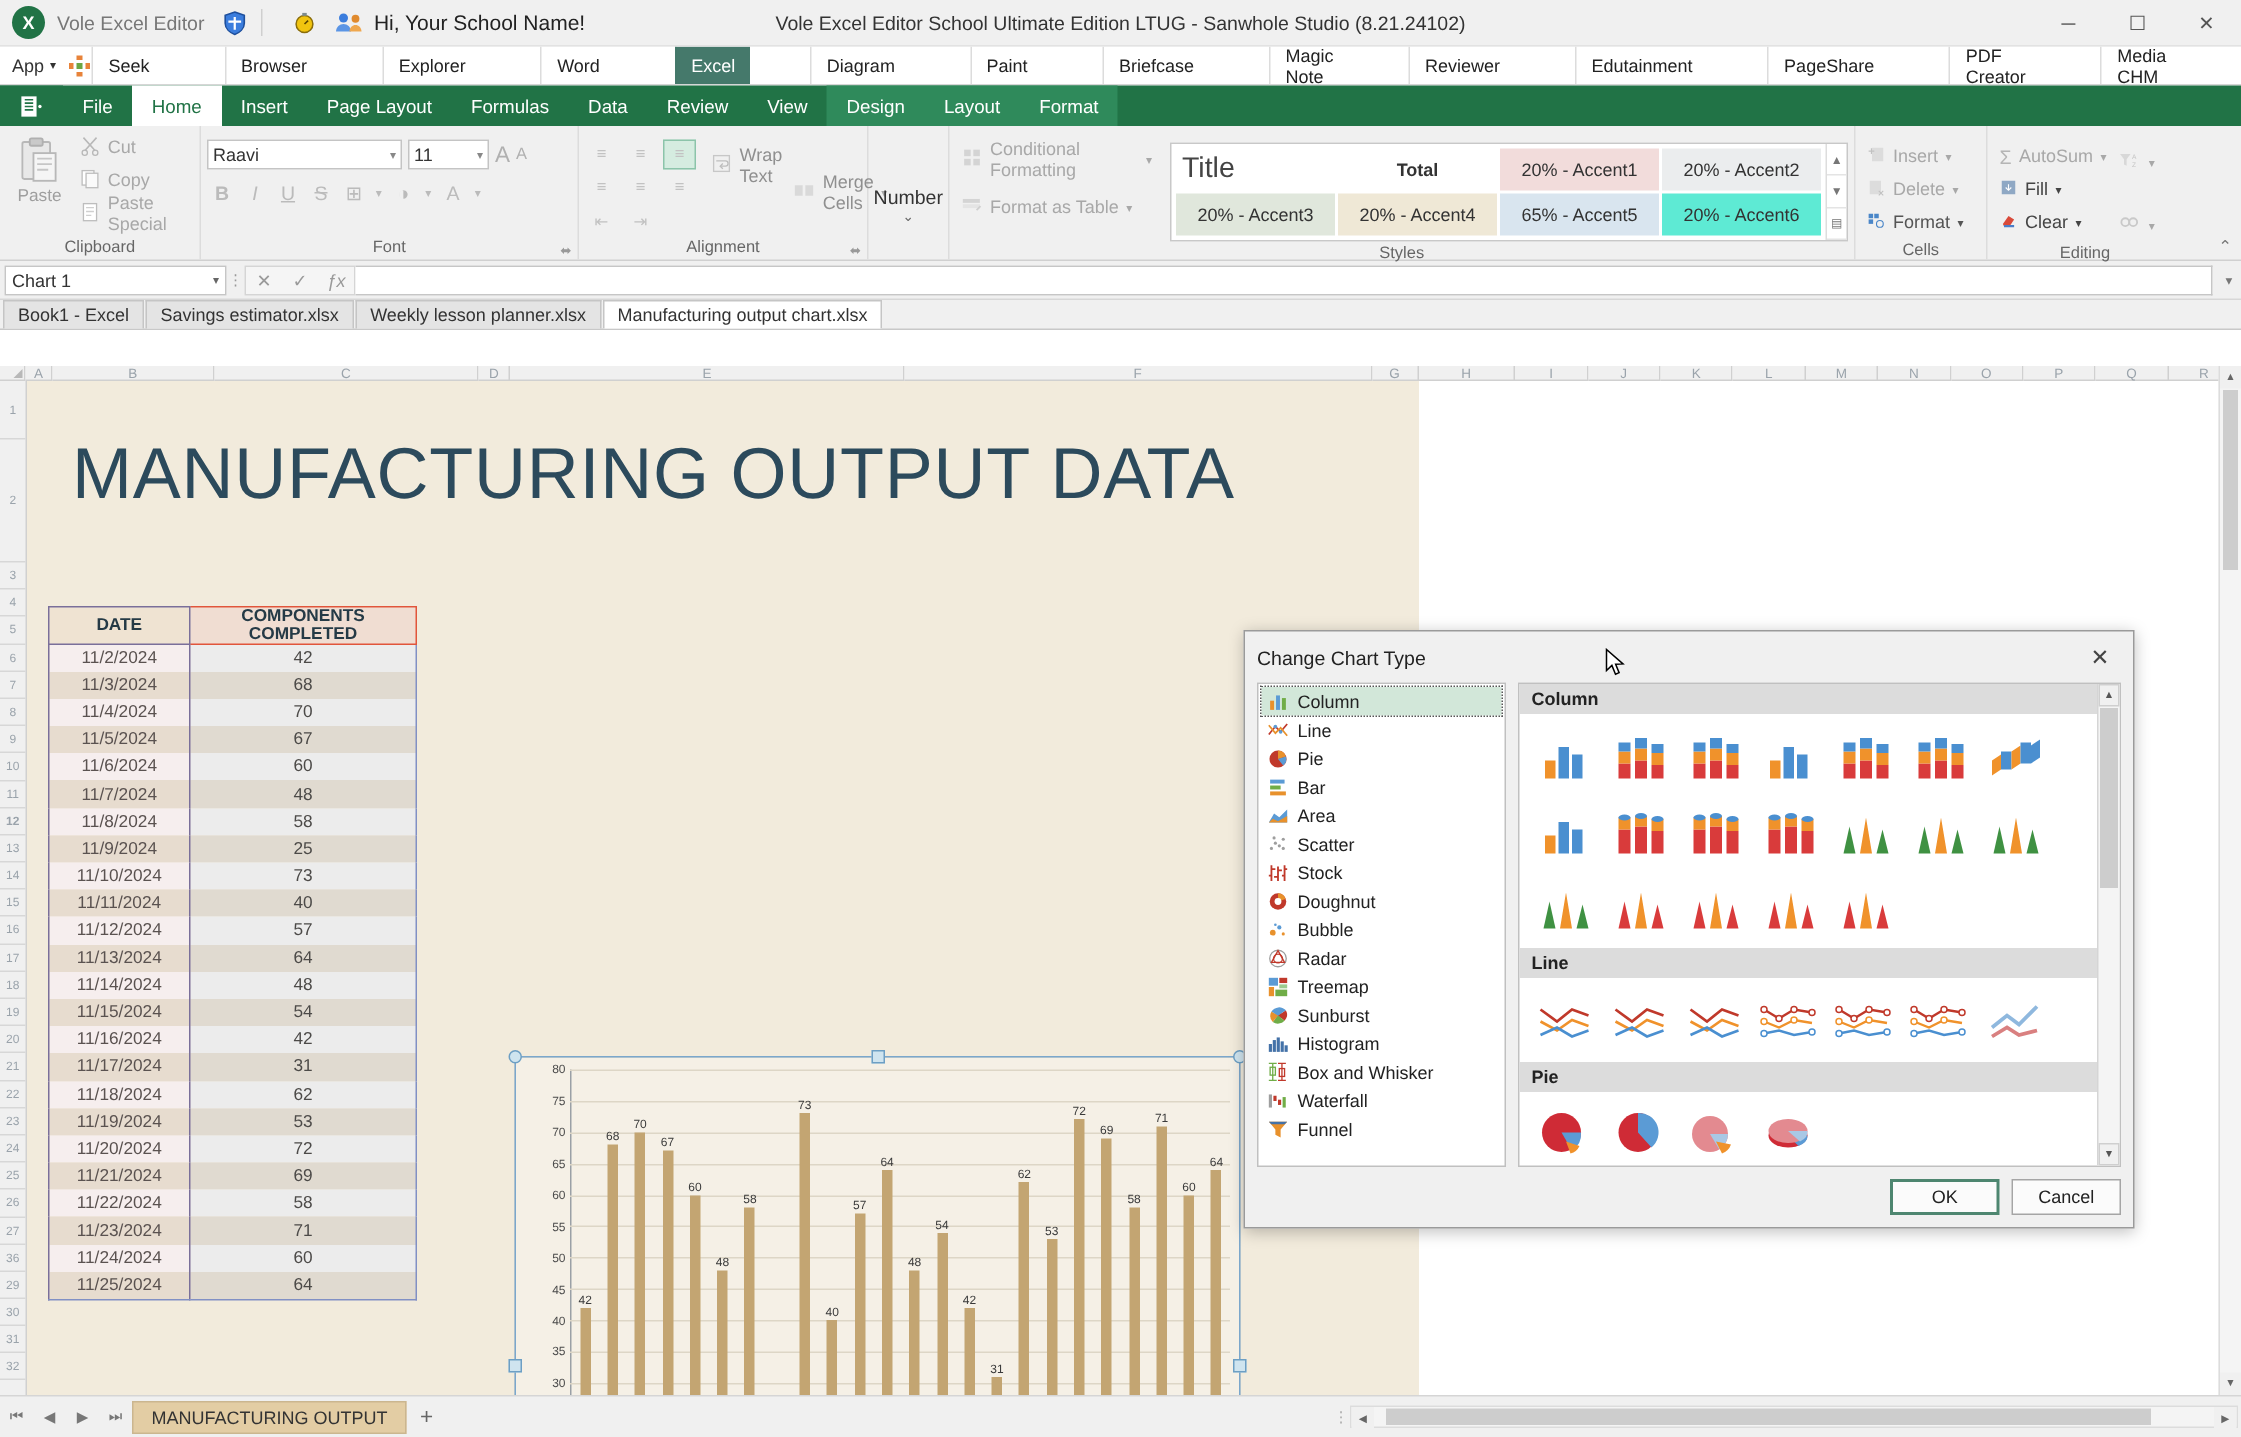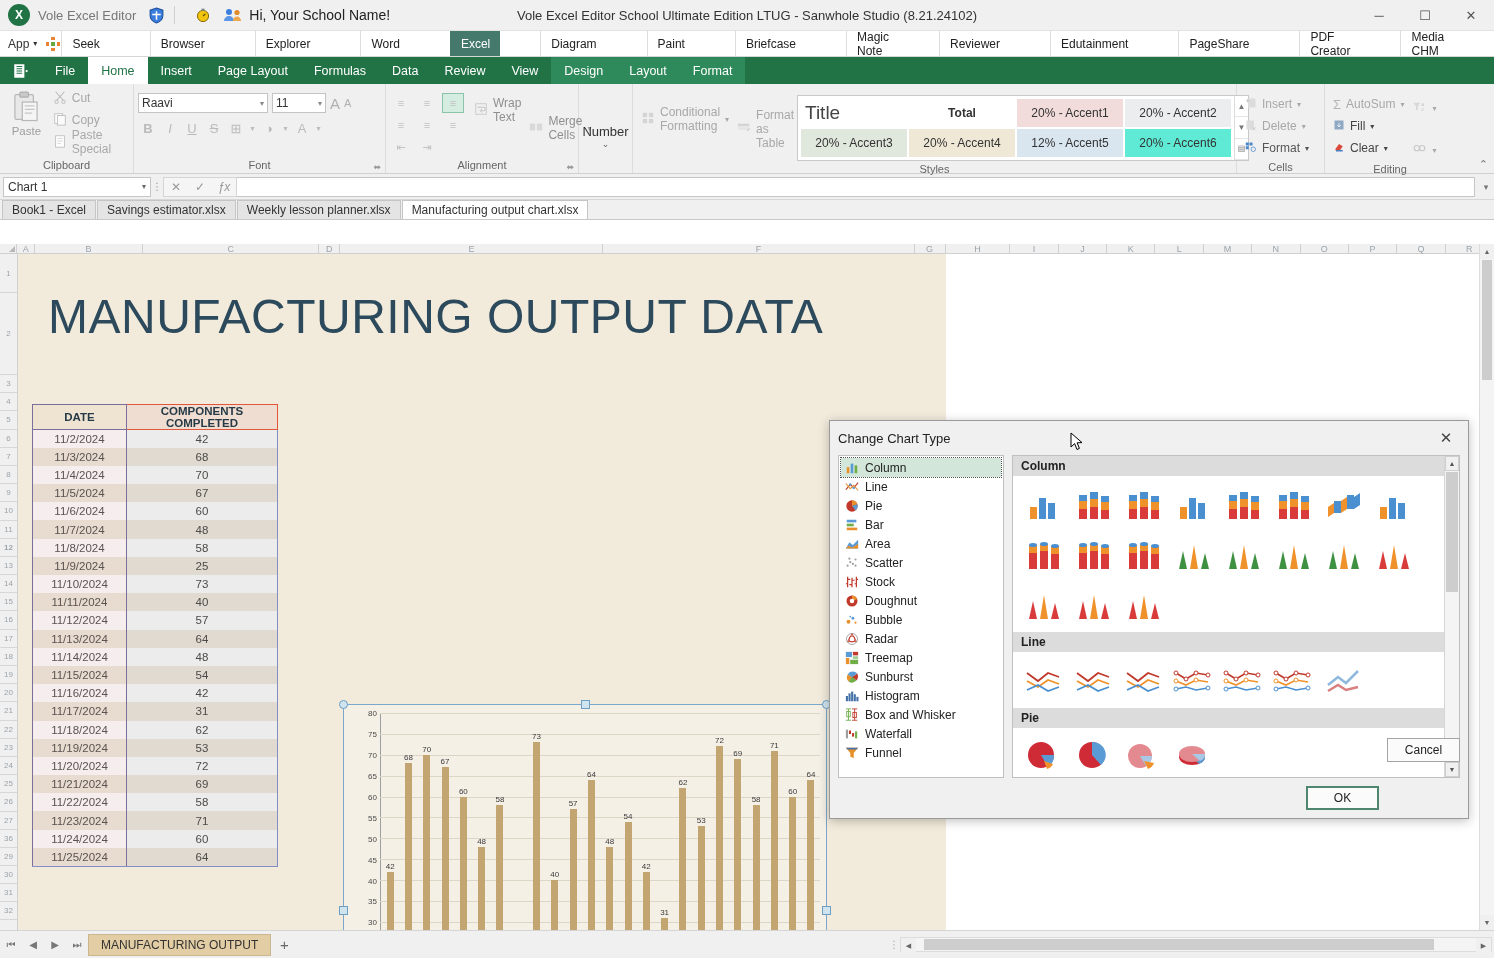--- a/index.html
+++ b/index.html
@@ -149,21 +149,21 @@
   .navb{ width:22px; text-align:center; color:#777; font-size:10px;}
   .sheettab{ padding:0 12px; height:22px; display:flex;align-items:center; font-size:12px;
              background:#e3cda4; color:#333; border:1px solid #cbb68f;}
   .addsheet{ width:26px; text-align:center; color:#666; font-size:15px;}
   .hgrip{ width:12px; text-align:center; color:#aaa; font-size:10px; margin-left:auto;}
   .hscroll{ width:592px; height:15px; background:#f4f4f4; border:1px solid #dcdcdc; display:flex; margin-right:2px;}
   .hs-track{ flex:1; position:relative; }
   .hs-thumb{ position:absolute; left:8px; top:1px; bottom:1px; width:510px; background:#cdcdcd;}
 
   
-  .dialog{ position:absolute; left:829px; top:420px; width:640px; height:399px;
+  .dialog{ position:absolute; left:829px; top:420px; width:594px; height:399px;
            background:#f0f0f0; border:1px solid #9a9a9a; box-shadow:0 2px 10px rgba(0,0,0,.25); z-index:50;}
   .dlg-title{ height:34px; display:flex; align-items:center; padding:0 8px; font-size:13px; color:#222;}
   .dlg-close{ margin-left:auto; width:28px; height:24px; display:flex;align-items:center;justify-content:center;
               font-size:15px; color:#444;}
   .dlg-body{ position:absolute; left:8px; right:8px; top:34px; bottom:40px; display:flex; gap:8px;}
   .typelist{ width:166px; background:#fff; border:1px solid #c0c0c0; padding:2px; overflow:hidden;}
   .tli{ height:19px; display:flex; align-items:center; gap:6px; padding:0 4px; font-size:12px; color:#222;}
   .tli.sel{ background:#d2e7d9; outline:1px dotted #555; }
   .tli .gi{ width:14px; height:14px; display:flex;align-items:center;justify-content:center;}
   .gallery{ flex:1; background:#fff; border:1px solid #c0c0c0; display:flex; }
@@ -171,21 +171,21 @@
   .gal-head{ background:#dcdcdc; font-size:12px; font-weight:bold; color:#222; padding:3px 8px;}
   .gal-row{ display:flex; flex-wrap:wrap; padding:4px 6px; gap:2px;}
   .gal-item{ width:48px; height:48px; display:flex;align-items:center;justify-content:center;}
   .gal-scroll{ width:15px; background:#f4f4f4; border-left:1px solid #d5d5d5; display:flex; flex-direction:column;}
   .gs-btn{ height:15px; display:flex;align-items:center;justify-content:center;font-size:7px;color:#555;border:1px solid #cfcfcf;background:#f0f0f0;}
   .gs-track{ flex:1; }
   .gs-thumb{ height:120px; margin:1px; background:#cdcdcd;}
   .dlg-footer{ position:absolute; right:8px; bottom:8px; display:flex; gap:8px;}
   .dbtn{ width:73px; height:24px; border:1px solid #a5a5a5; background:#fbfbfb;
          display:flex;align-items:center;justify-content:center; font-size:12px; color:#222;}
-  .dbtn.primary{ border:2px solid #4e8670;margin-top:48px; }
+  .dbtn.primary{ border:2px solid #4e8670; }
   .cursor{ position:absolute; left:1070px; top:432px; z-index:60; }
 </style>
 </head>
 <body>
 
 <div class="titlebar">
   <div class="tb-logo">X</div>
   <div class="tb-app-name">Vole Excel Editor</div>
   <div class="tb-icon">
     <svg width="17" height="17" viewBox="0 0 16 16">
@@ -400,21 +400,21 @@
   <div class="grp" style="width:54px;align-items:center;">
     <div class="grp-body" style="flex-direction:column;align-items:center;justify-content:center;">
       <div style="font-size:13px;color:#333;margin-top:28px;">Number</div>
       <div style="font-size:9px;color:#666;">⌄</div>
     </div>
     <div class="grp-label" style="visibility:hidden;">Number</div>
   </div>
 
   <div class="grp" style="width:604px;">
     <div class="grp-body" style="padding-top:8px;gap:8px;">
-      <div style="display:flex;flex-direction:row;width:152px;margin-top:13px;">
+      <div style="display:flex;flex-direction:column;width:152px;">
         <div class="smallrow">
           <span class="ico">
             <svg width="14" height="14" viewBox="0 0 16 16">
                 <rect x="2" y="2" width="5" height="5" fill="#d4d4d4"></rect>
                 <rect x="9" y="2" width="5" height="5" fill="#d4d4d4"></rect>
                 <rect x="2" y="9" width="5" height="5" fill="#d4d4d4"></rect>
                 <rect x="9" y="9" width="5" height="5" fill="#d4d4d4"></rect>
               </svg>
           </span>
           <span>Conditional Formatting</span>
@@ -446,21 +446,21 @@
             <div class="sg-cell" style="background: rgb(235, 237, 238);">
               <span>20% - Accent2</span>
             </div>
             <div class="sg-cell" style="background: rgb(224, 231, 220);">
               <span>20% - Accent3</span>
             </div>
             <div class="sg-cell" style="background: rgb(239, 232, 214);">
               <span>20% - Accent4</span>
             </div>
             <div class="sg-cell" style="background: rgb(217, 229, 239);">
-              <span>12% - Accent5</span>
+              <span>65% - Accent5</span>
             </div>
             <div class="sg-cell" style="background: #5eead4;">
               <span>20% - Accent6</span>
             </div>
           </div>
         <div class="sg-scroll">
           <div class="sg-sb">▲</div>
           <div class="sg-sb">▼</div>
           <div class="sg-sb">▤</div>
         </div>

